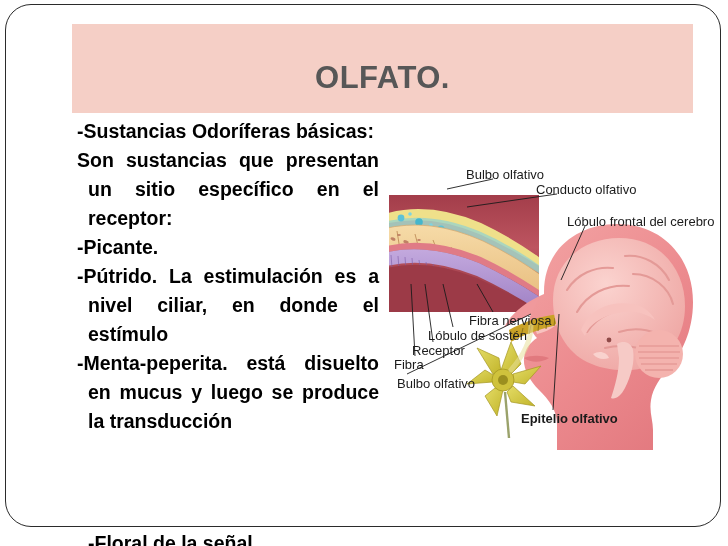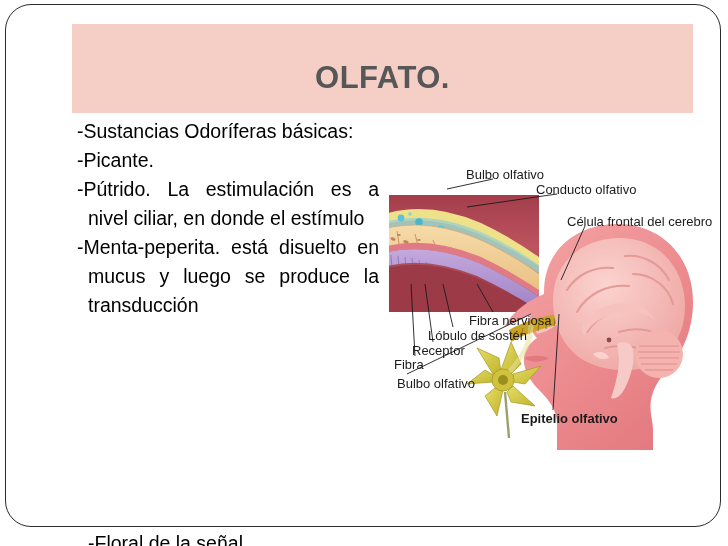--- a/index.html
+++ b/index.html
@@ -60,20 +60,21 @@
     font-size: 19.5px;
     color: #000000;
     line-height: 29px;
   }
   .para {
     text-align: justify;
     text-justify: inter-word;
     padding-left: 11px;
     text-indent: -11px;
     margin: 0 0 0 0;
+    font-weight: bold;
   }
   .para.last-clipped {
     position: absolute;
     left: 11px;
     top: 412px;
     width: 302px;
     white-space: nowrap;
     text-indent: 0;
     padding-left: 0;
   }
@@ -115,20 +116,21 @@
 <div id="slide">
 
   <div id="slide-frame"></div>
 
   <div id="title-banner">
     <div id="title-text">OLFATO.</div>
   </div>
 
   <div id="body-column">
     <p class="para">-Sustancias Odoríferas básicas:</p>
+    <p class="para">Son sustancias que presentan un sitio específico en el receptor:</p>
     <p class="para">-Picante.</p>
     <p class="para">-Pútrido. La estimulación es a nivel ciliar, en donde el estímulo</p>
     <p class="para">-Menta-peperita. está disuelto en mucus y luego se produce la transducción</p>
     <p class="para last-clipped">-Floral de la señal</p>
   </div>
 
   <div id="illustration">
 
     <div id="epithelium">
       <svg width="150" height="117" viewBox="0 0 150 117">
@@ -334,21 +336,21 @@
         <path d="M 34 194 L 30 122"></path>
 
         <path d="M 26 212 L 150 152"></path>
 
         <path d="M 172 248 L 178 152"></path>
       </g>
     </svg>
 
     <span class="lbl" style="left:85px;  top:6px;">Bulbo olfativo</span>
     <span class="lbl" style="left:155px; top:21px;">Conducto olfativo</span>
-    <span class="lbl" style="left:186px; top:53px;">Célula frontal del cerebro</span>
+    <span class="lbl" style="left:186px; top:53px;">Lóbulo frontal del cerebro</span>
     <span class="lbl" style="left:88px;  top:152px;">Fibra nerviosa</span>
     <span class="lbl" style="left:47px;  top:167px;">Lóbulo de sostén</span>
     <span class="lbl" style="left:31px;  top:182px;text-align:center;">Receptor</span>
     <span class="lbl" style="left:13px;  top:196px;">Fibra</span>
     <span class="lbl" style="left:16px;  top:215px;">Bulbo olfativo</span>
     <span class="lbl" style="left:140px; top:250px;font-weight:bold;">Epitelio olfativo</span>
 
   </div>
 
 </div>

